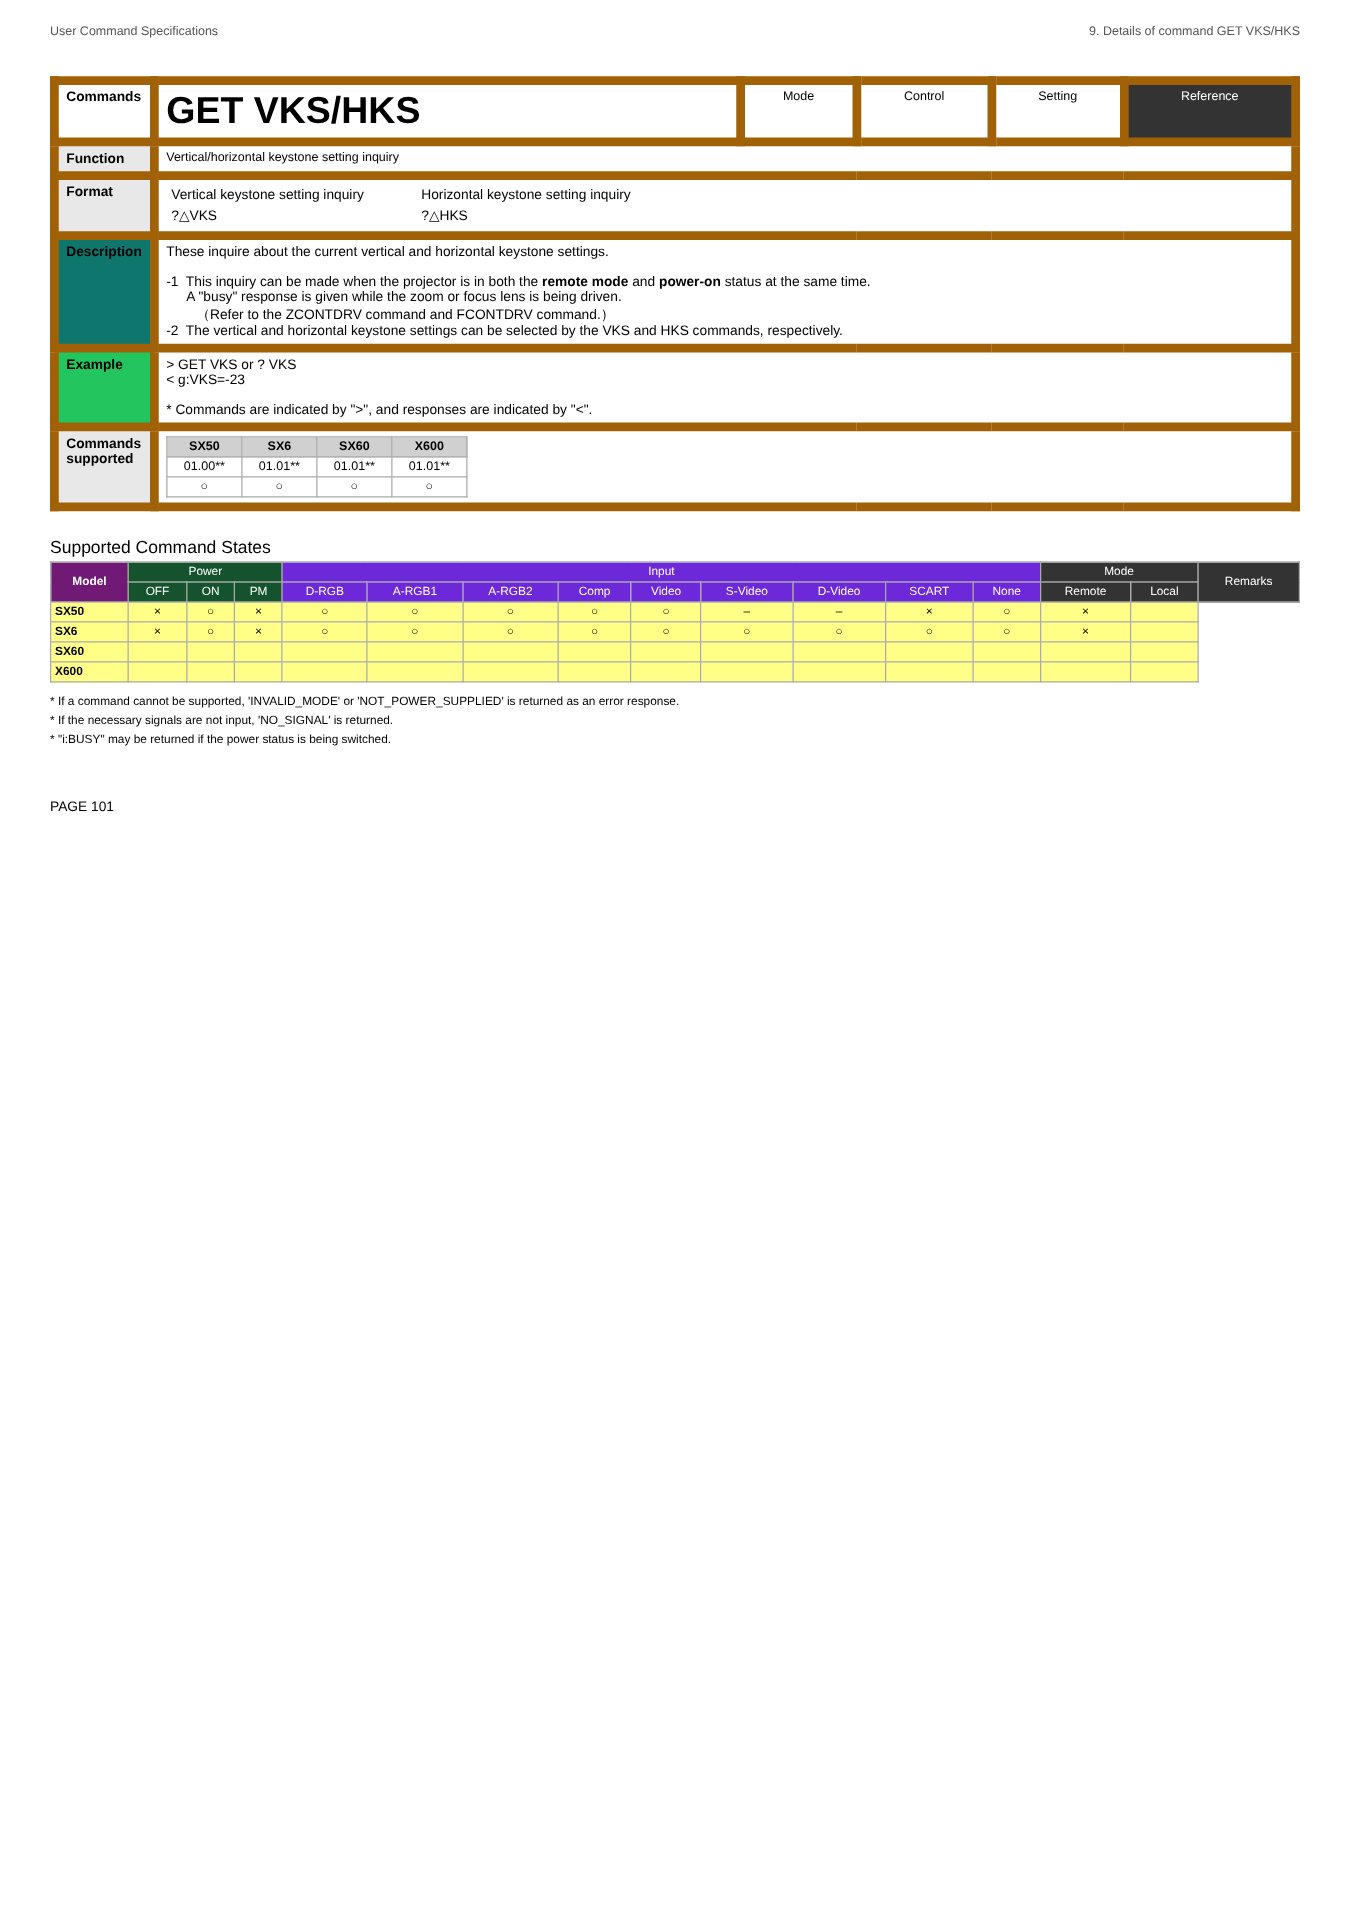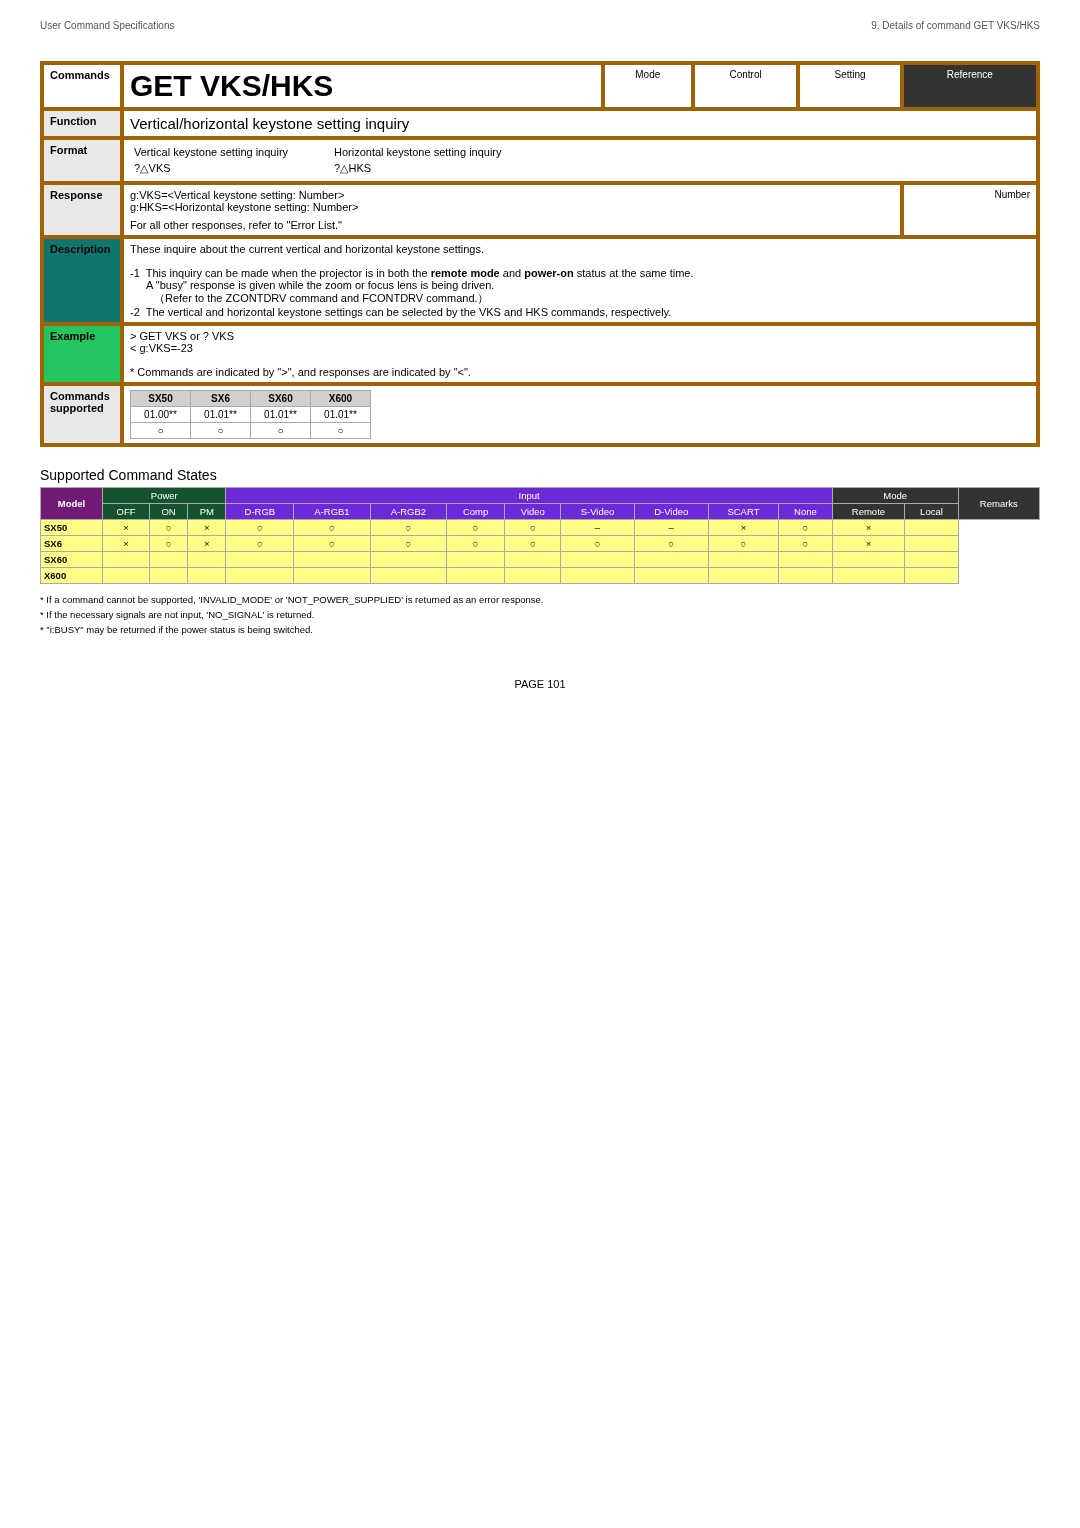--- a/index.html
+++ b/index.html
@@ -19,21 +19,21 @@
       color: #555;
       margin-bottom: 30px;
     }
     .main-table {
       width: 100%;
       border-collapse: collapse;
       border: 1px solid #aaa;
       margin-bottom: 20px;
     }
     .main-table td, .main-table th {
-      border: 4px solid #a16207;
+      border: 7px solid #a16207;
       padding: 4px 6px;
       vertical-align: top;
     }
     .header-row {
       background: #fff;
     }
     .commands-label {
       font-weight: bold;
       font-size: 11px;
       background: #fff;
@@ -56,21 +56,21 @@
       background: #333;
       color: #fff;
     }
     .function-label {
       font-weight: bold;
       background: #e8e8e8;
       width: 80px;
       white-space: nowrap;
     }
     .function-content {
-      font-size: 15px;
+      font-size: 10px;
     }
     .format-label {
       font-weight: bold;
       background: #e8e8e8;
     }
     .format-table {
       width: 100%;
       border-collapse: collapse;
     }
     .format-table td {
@@ -155,21 +155,20 @@
     .states-table .sx50-row { background: #ffff88; }
     .states-table .sx6-row { background: #ffff88; }
     .states-table .sx60-row { background: #ffff88; }
     .states-table .x600-row { background: #ffff88; }
     .footnotes {
       font-size: 9.5px;
       margin-top: 8px;
       line-height: 1.6;
     }
     .page-number {
-      text-align: center;
       margin-top: 40px;
       font-size: 11px;
     }
   </style>
 </head>
 <body>
 
 <div class="page-header">
   <span>User Command Specifications</span>
   <span>9. Details of command  GET VKS/HKS</span>
@@ -203,29 +202,20 @@
           </tr>
           <tr>
             <td>?△VKS</td>
             <td>?△HKS</td>
           </tr>
         </tbody>
           </table>
       </td>
     </tr>
 
-    <tr>
-      <td class="response-label">Response</td>
-      <td colspan="4">
-        <div>g:VKS=&lt;Vertical keystone setting: Number&gt;</div>
-        <div>g:HKS=&lt;Horizontal keystone setting: Number&gt;</div>
-        <div style="margin-top:6px">For all other responses, refer to "Error List."</div>
-      </td>
-      <td class="number-ref">Number</td>
-    </tr>
 
     <tr>
       <td class="description-label">Description</td>
       <td colspan="5">
         <div>These inquire about the current vertical and horizontal keystone settings.</div>
         <br>
         <div>-1&nbsp; This inquiry can be made when the projector is in both the <span class="bold">remote mode</span> and <span class="bold">power-on</span> status at the same time.</div>
         <div style="padding-left:16px">A "busy" response is given while the zoom or focus lens is being driven.</div>
         <div style="padding-left:24px">（Refer to the ZCONTDRV command and FCONTDRV command.）</div>
         <div>-2&nbsp; The vertical and horizontal keystone settings can be selected by the VKS and HKS commands, respectively.</div>

